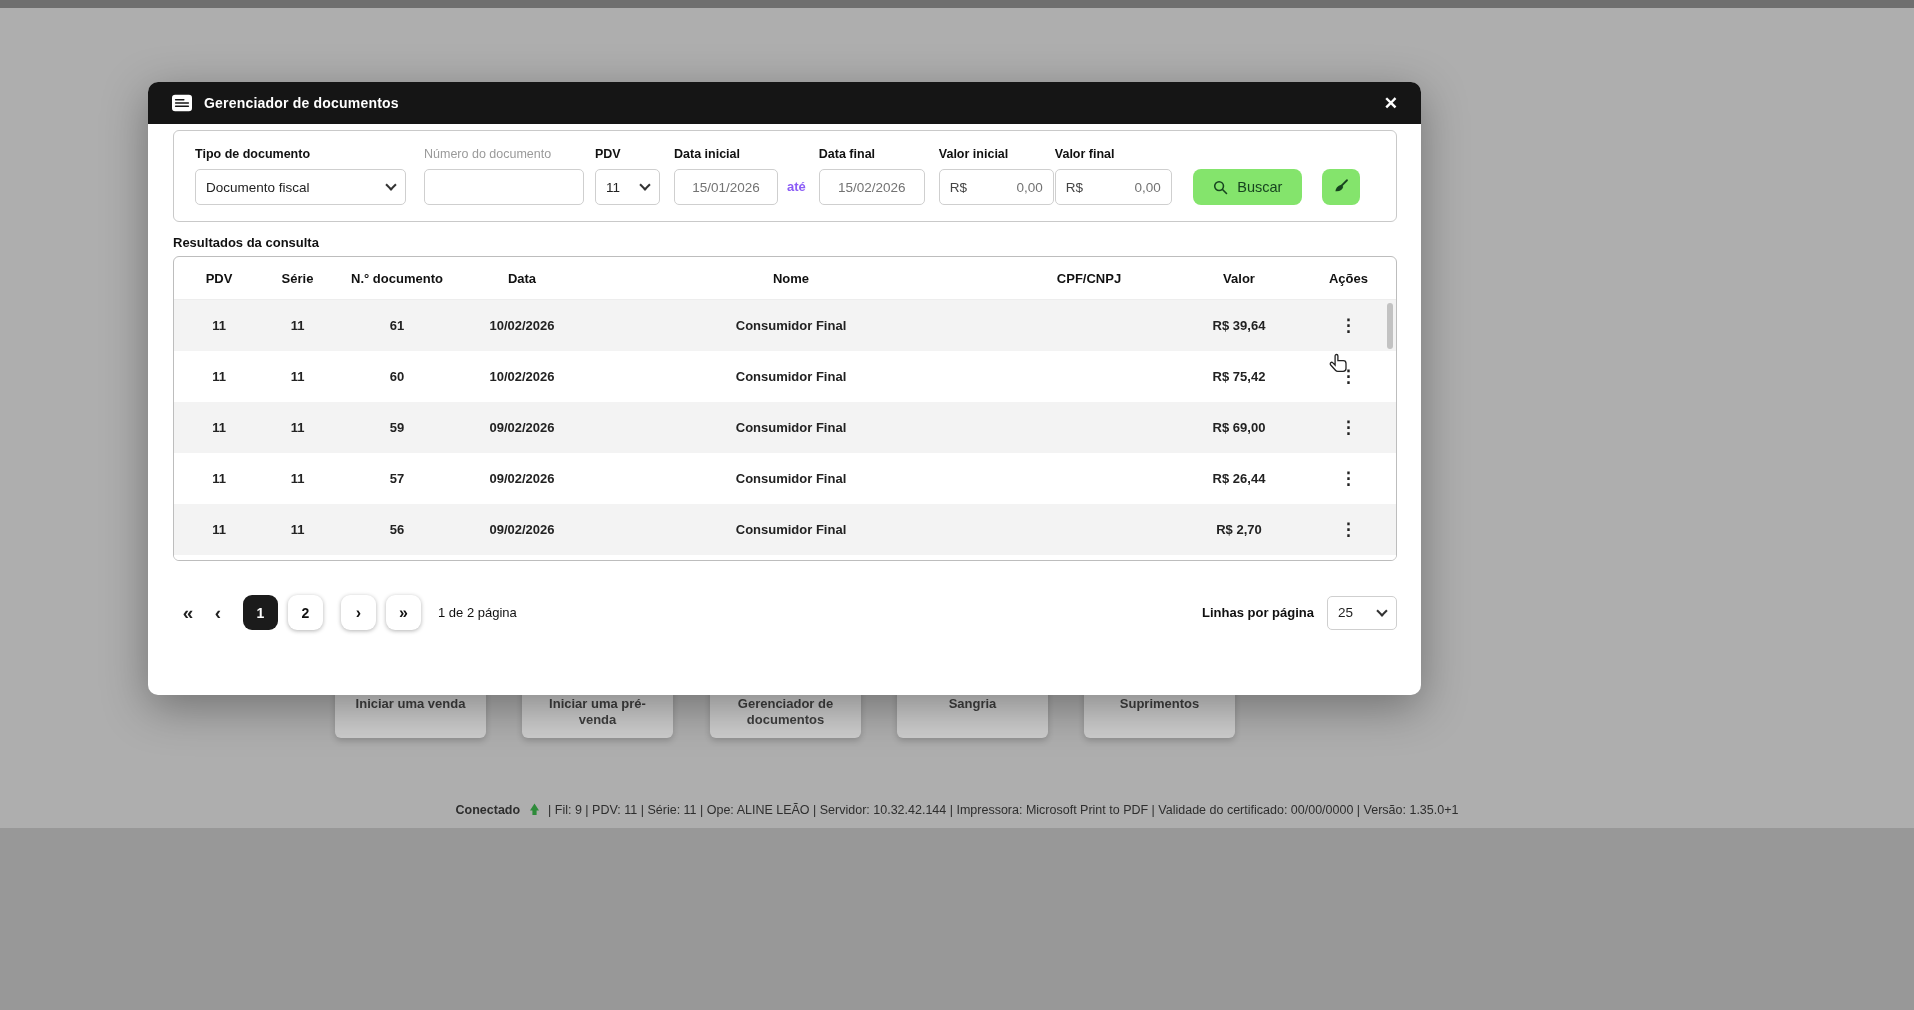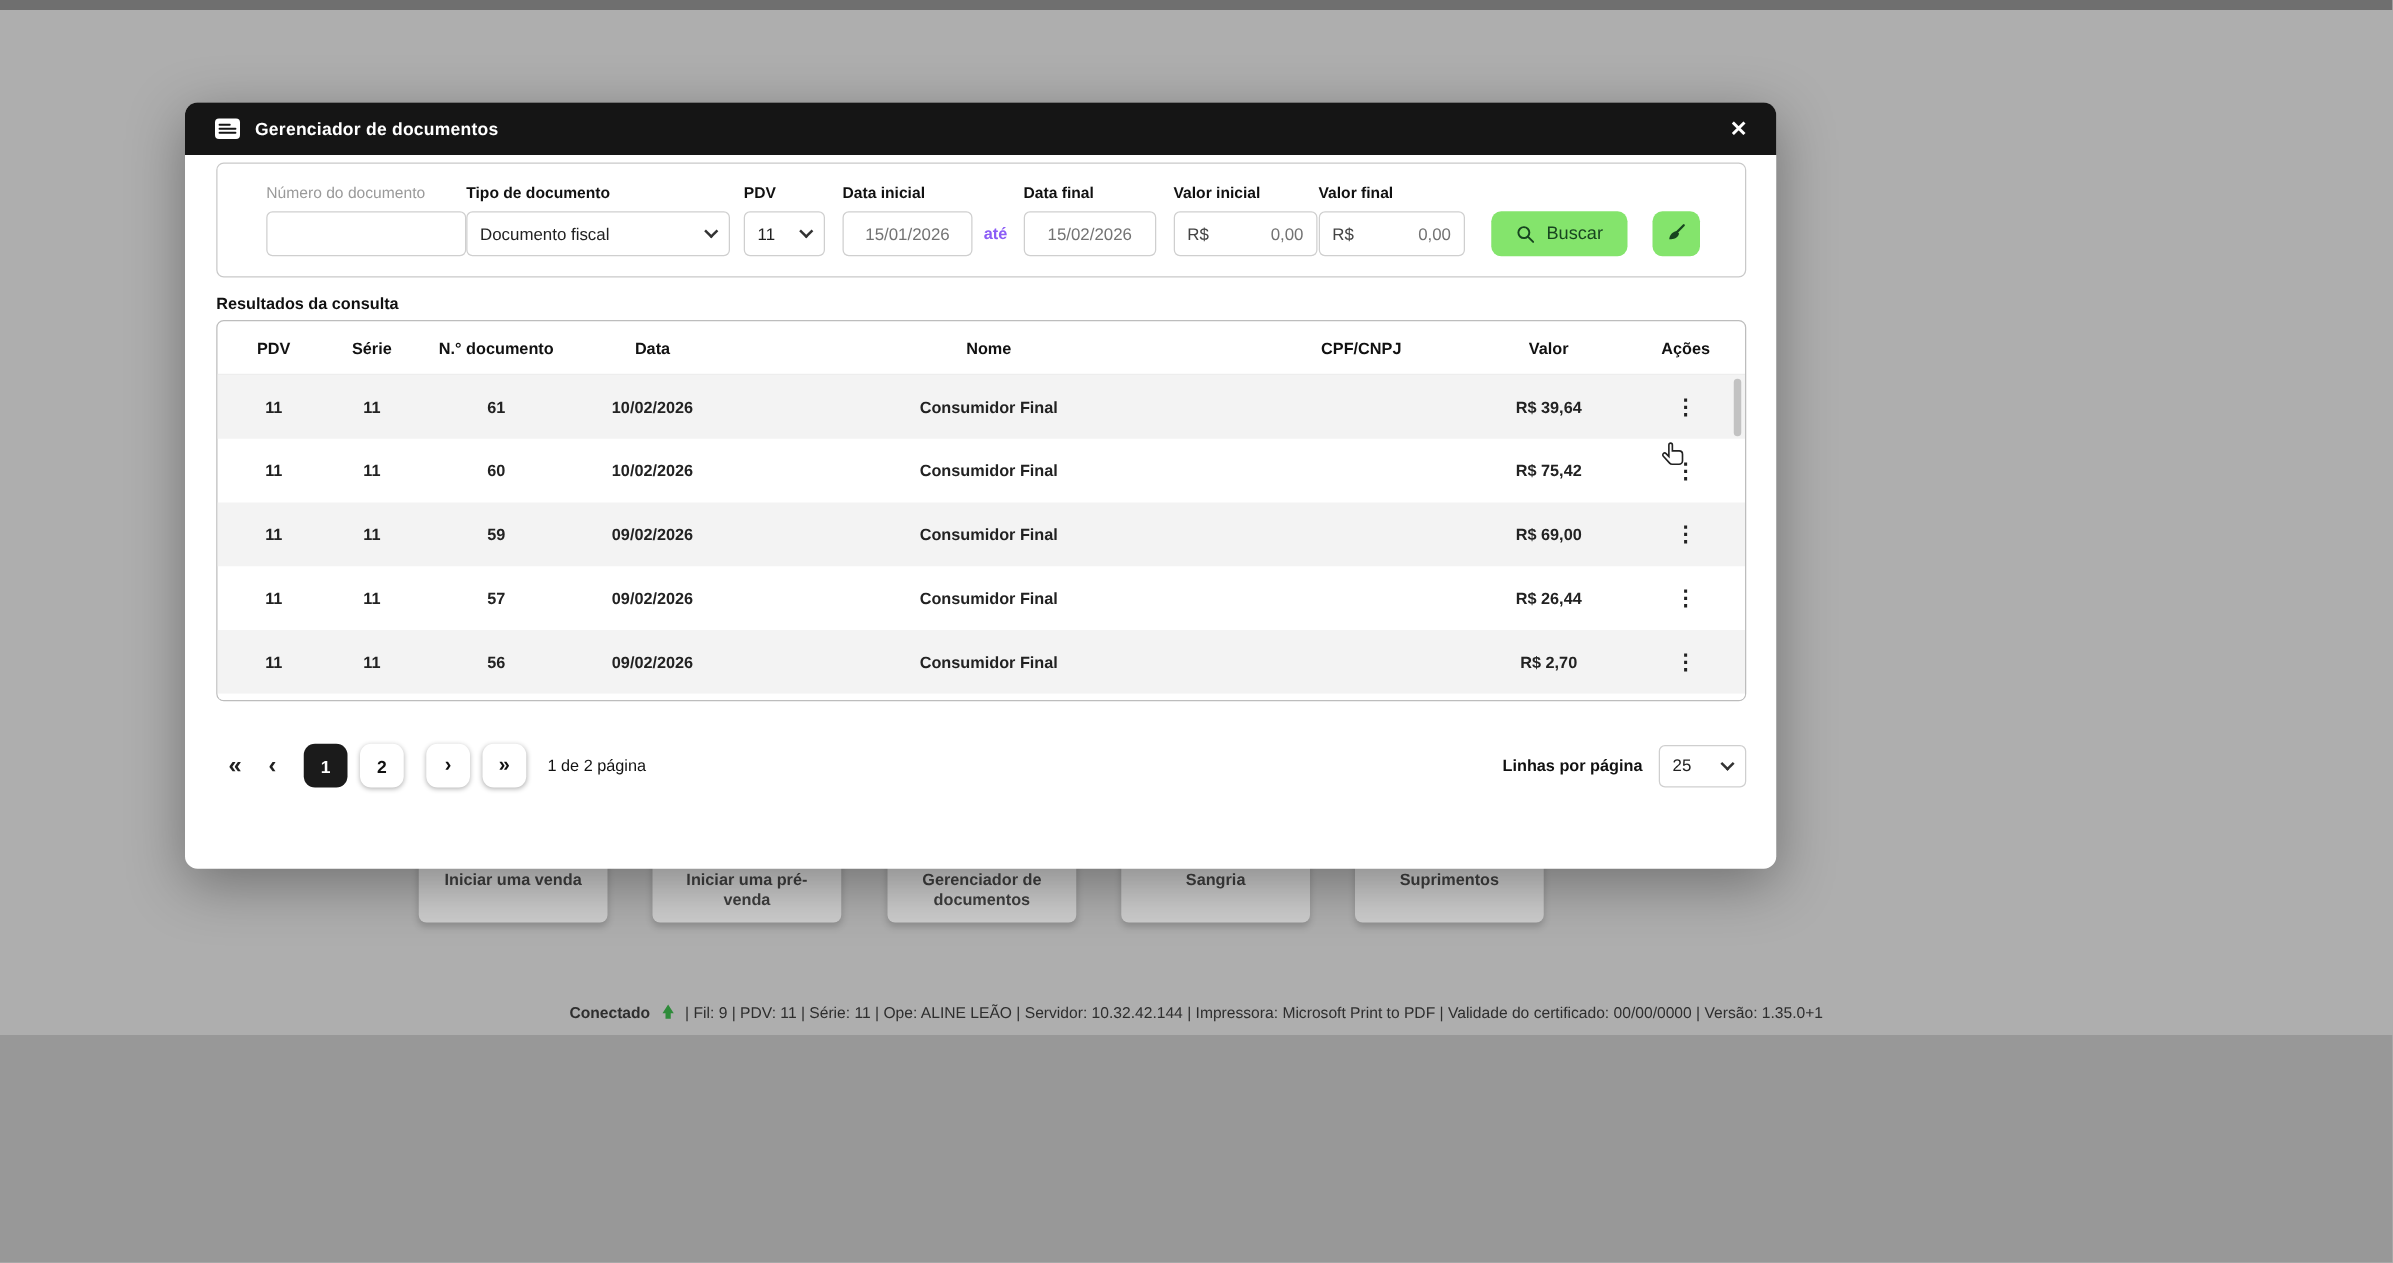--- a/index.html
+++ b/index.html
@@ -166,32 +166,32 @@
       <rect x="1" y="2" width="22" height="18" rx="3.5" fill="#ffffff"></rect>
       <path d="M5 7.5h9 M5 11h14 M5 14.5h14" stroke="#151515" stroke-width="1.7" stroke-linecap="round"></path>
     </svg>
     <span class="modal-title">Gerenciador de documentos</span>
     <button class="modal-close">✕</button>
   </div>
 
   <div class="modal-body">
 
     <div class="filter-panel">
-      <div class="fg" style="width:160px; margin-left:18px">
-        <span class="flabel muted">Número do documento</span>
-        <div class="control">
-          <input value="" style="">
-        </div>
-      </div>
-
       <div class="fg" style="width:211px">
         <span class="flabel">Tipo de documento</span>
         <div class="control select-box">
           <span>Documento fiscal</span>
           <span class="chev"></span>
+        </div>
+      </div>
+
+      <div class="fg" style="width:160px; margin-left:18px">
+        <span class="flabel muted">Número do documento</span>
+        <div class="control">
+          <input value="" style="">
         </div>
       </div>
 
       <div class="fg" style="width:65px; margin-left:11px">
         <span class="flabel">PDV</span>
         <div class="control select-box">
           <span>11</span>
           <span class="chev"></span>
         </div>
       </div>

